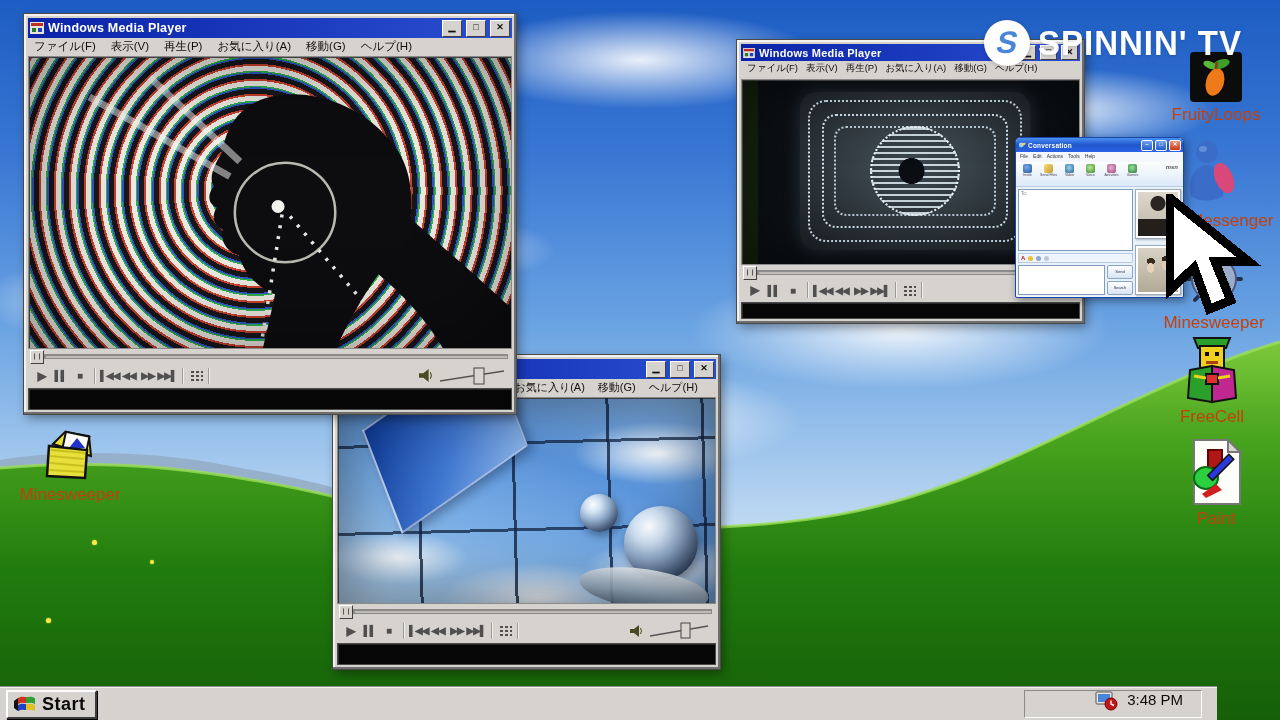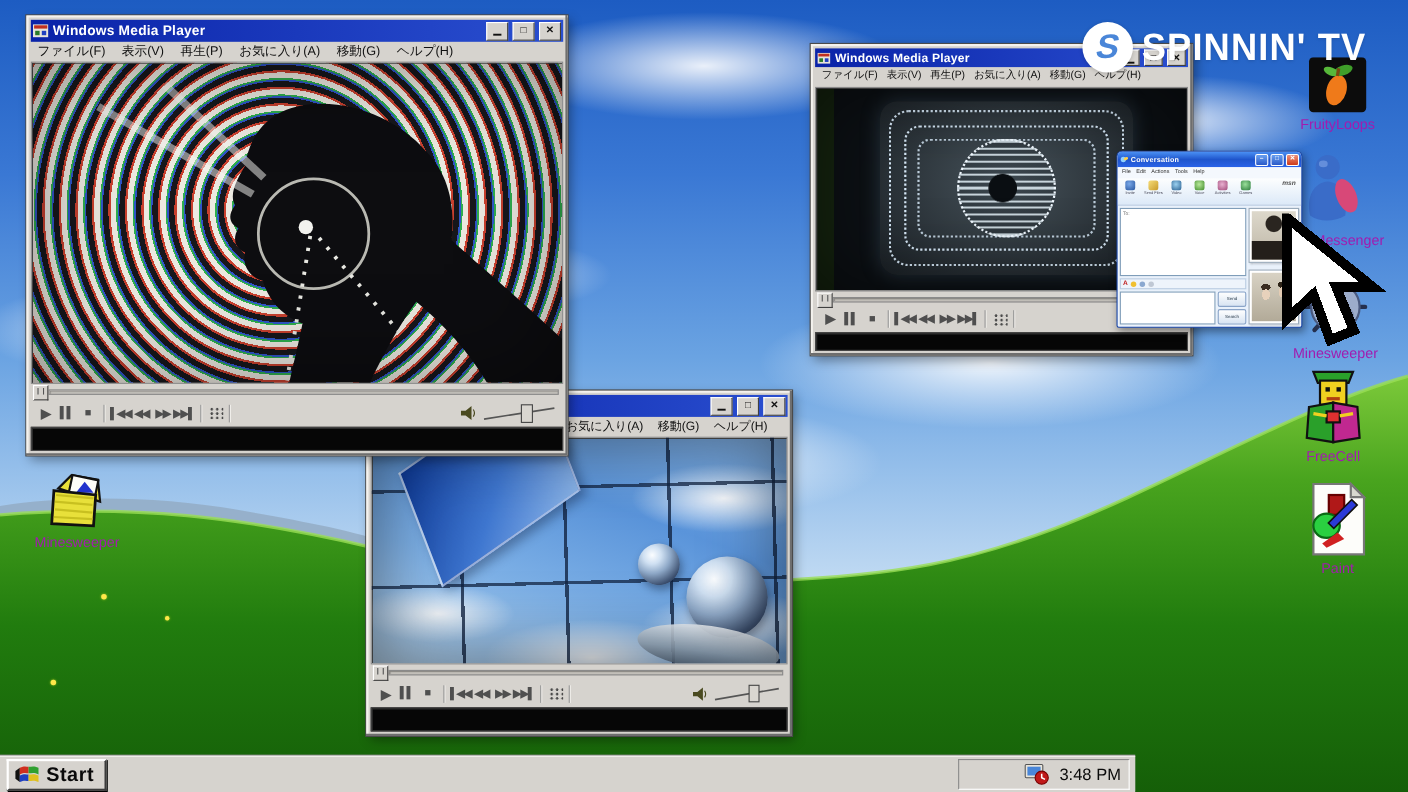--- a/index.html
+++ b/index.html
@@ -128,37 +128,37 @@
      radial-gradient(ellipse 6px 8px at 32% 45%,#e8d2bc 0 60%,rgba(0,0,0,0) 61%),
      radial-gradient(ellipse 6px 8px at 70% 40%,#e4ccb4 0 60%,rgba(0,0,0,0) 61%),
      radial-gradient(ellipse 7px 5px at 32% 30%,#3a2c20 0 60%,rgba(0,0,0,0) 61%),
      radial-gradient(ellipse 7px 5px at 70% 25%,#2e2418 0 60%,rgba(0,0,0,0) 61%),
      linear-gradient(180deg,#d8d2c4,#b2aa98);}
   .msnstatus{flex:0 0 9px;font-size:3.8px;font-style:italic;color:#556;background:#eef4fc;
     border-top:1px solid #b8cbe2;padding:1px 3px;white-space:nowrap;overflow:hidden;}
 
   
   .dicon{position:absolute;width:76px;display:flex;flex-direction:column;align-items:center;gap:1px;}
-  .dlabel{font-size:13px;color:#a21caf;white-space:nowrap;text-align:right;}
+  .dlabel{font-size:17px;color:#c2410c;white-space:nowrap;text-align:right;}
 
   
   #brand{position:absolute;left:984px;top:20px;display:flex;align-items:center;gap:8px;z-index:90;}
   #brand .disc{width:46px;height:46px;border-radius:50%;background:#fff;display:flex;align-items:center;
     justify-content:center;box-shadow:0 1px 4px rgba(0,0,0,.2);}
   #brand .disc span{font-size:31px;font-weight:bold;color:#4a86d8;transform:skewX(-12deg);}
   #brand .btext{font-size:33px;font-weight:bold;color:#fff;letter-spacing:1px;transform:scaleY(1.05);
     text-shadow:0 1px 3px rgba(0,0,0,.15);white-space:nowrap;}
 
   
-  #taskbar{position:absolute;left:0;bottom:0;width:1032px;height:32px;background:#d6d3ce;z-index:200;
+  #taskbar{position:absolute;left:0;bottom:0;width:1217px;height:32px;background:#d6d3ce;z-index:200;
     border-top:1px solid #f6f4f0;box-shadow:0 -1px 0 #8a8a8a;display:flex;align-items:center;}
   #startbtn{margin-left:6px;height:25px;display:flex;align-items:center;gap:5px;padding:0 9px 0 5px;
     background:#d6d3ce;border:2px solid;border-color:#fff #3c3c3c #3c3c3c #fff;box-shadow:1px 1px 0 #000;}
   #startbtn b{font-size:18px;color:#0a0a0a;letter-spacing:.5px;}
-  #tray{margin-left:auto;margin-right:5px;height:26px;display:flex;align-items:center;gap:8px;padding:0 7px;
+  #tray{margin-left:auto;margin-right:15px;height:26px;display:flex;gap:8px;padding:0 18px;
     border:1px solid;border-color:#8a8a8a #fff #fff #8a8a8a;min-width:140px;justify-content:flex-end;}
   #clock{font-size:15px;color:#0a0a0a;}
 
   
   #cursor{position:absolute;left:1162px;top:194px;z-index:300;}
 </style>
 </head>
 <body>
 
 <div id="desktop">

